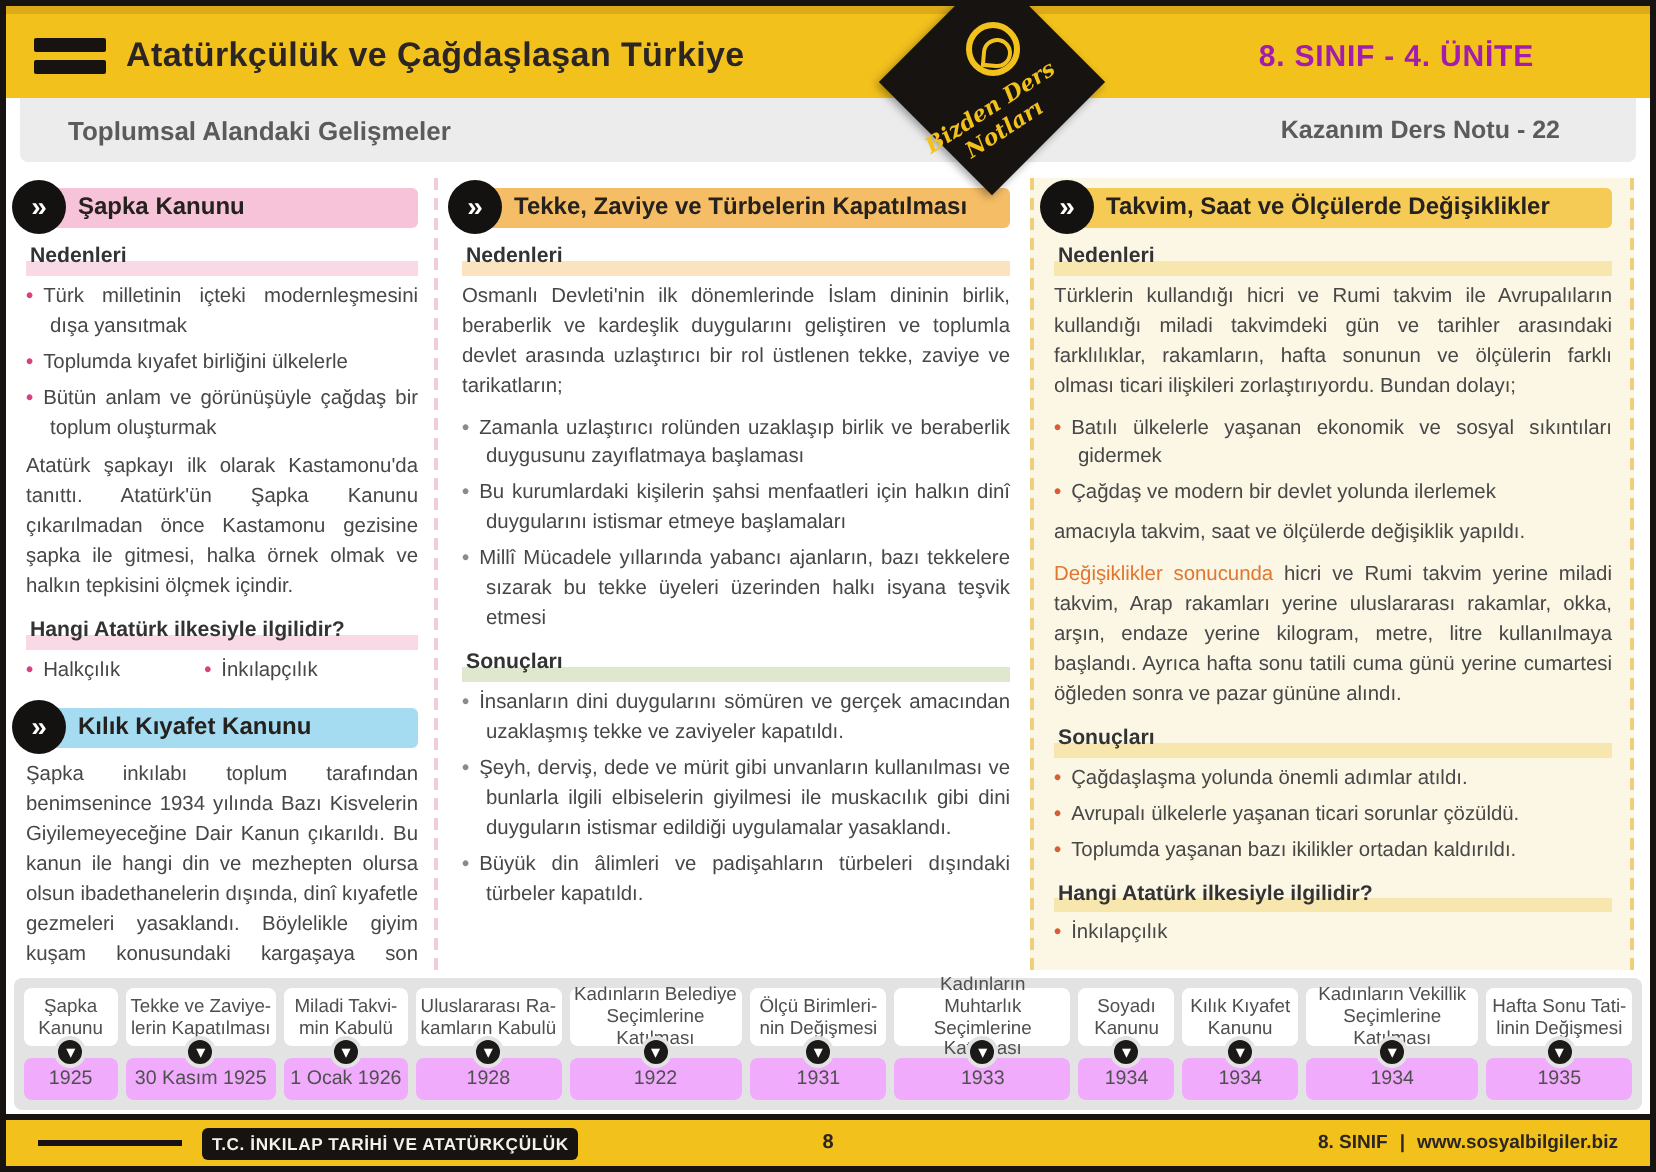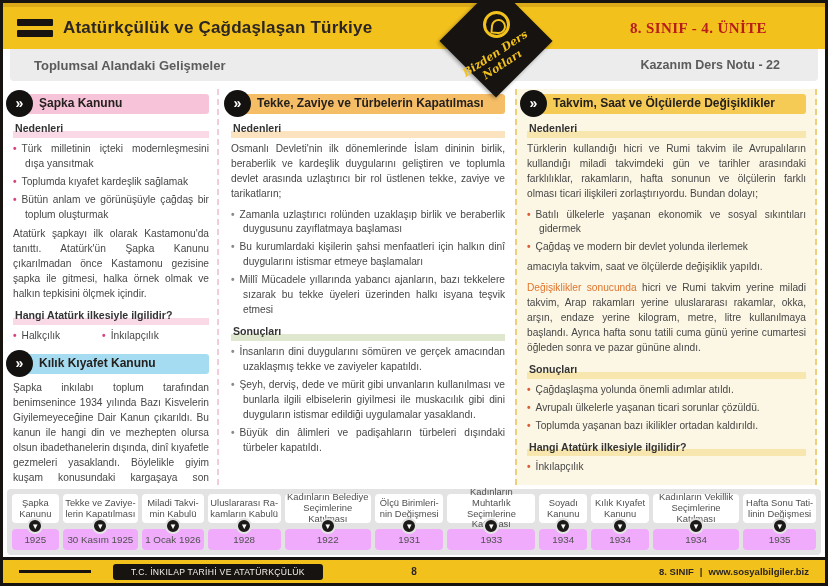--- a/index.html
+++ b/index.html
@@ -15,21 +15,21 @@
   
   .topbar{
     height:46px; background:#F2C11C; border-top:4px solid #DCA918;
     display:flex; align-items:center; justify-content:space-between;
     padding:0 20px 0 14px; flex:0 0 auto;
   }
   .topbar-left{ display:flex; align-items:center; gap:10px; }
   .menu-icon{ display:flex; flex-direction:column; gap:4px; }
   .menu-icon i{ display:block; width:36px; height:7px; background:#171310; border-radius:1px; }
   .page-title{ font-size:17px; font-weight:bold; color:#2B2523; letter-spacing:.2px; }
-  .unit-label{ font-size:15px; font-weight:bold; color:#b91c1c; margin-right:38px; letter-spacing:.4px;font-family:Liberation Serif, serif; }
+  .unit-label{ font-size:15px; font-weight:bold; color:#a21caf; margin-right:38px; letter-spacing:.4px; }
 
   
   .subbar{
     height:32px; background:#ECECEC; margin:0 7px; border-radius:0 0 4px 4px;
     display:flex; align-items:center; justify-content:space-between;
     padding:0 24px; flex:0 0 auto;
   }
   .subtopic{ font-size:13px; font-weight:bold; color:#5B5B5B; }
   .note-label{ font-size:12.5px; font-weight:bold; color:#5B5B5B; margin-right:14px; }
 
@@ -81,21 +81,21 @@
   
   .timeline{ flex:0 0 66px; background:#E3E3E3; margin:2px 4px; border-radius:4px; display:flex; gap:4px; padding:5px 5px; }
   .tl-item{ display:flex; flex-direction:column; align-items:center; min-width:0; }
   .tl-title{ background:#fff; border-radius:4px; width:100%; height:29px; display:flex; align-items:center; justify-content:center; text-align:center; font-size:9.4px; line-height:1.15; color:#4F4F4F; padding:1px 2px; }
   .tl-dot{ width:16px; height:16px; border-radius:50%; background:#1C1A18; color:#fff; display:flex; align-items:center; justify-content:center; font-size:9px; line-height:1; margin:-5px 0; z-index:2; border:2px solid #E3E3E3; }
   .tl-year{ background:#f0abfc; border-radius:4px; width:100%; flex:1; display:flex; align-items:center; justify-content:center; font-size:9.8px; color:#4F4F4F; white-space:nowrap; overflow:hidden; }
 
   
   .footer{ flex:0 0 26px; background:#F2C11C; border-top:3px solid #171310; display:flex; align-items:center; position:relative; padding:0 16px; }
   .footer-rule{ width:72px; height:3px; background:#171310; margin-right:10px; }
-  .footer-pill{ background:#171310; color:#F5F0EA; font-size:8.6px; font-weight:normal; letter-spacing:.3px; padding:3px 18px; border-radius:3px;margin-left:12px; }
+  .footer-pill{ background:#171310; color:#F5F0EA; font-size:8.6px; font-weight:bold; letter-spacing:.3px; padding:3px 5px; border-radius:3px; }
   .footer-page{ position:absolute; left:50%; transform:translateX(-50%); font-size:10px; font-weight:bold; color:#2B2523; }
   .footer-right{ margin-left:auto; font-size:9.5px; font-weight:bold; color:#2B2523; display:flex; gap:6px; align-items:center; }
 </style>
 </head>
 <body>
 
 <div class="page">
 
   <header class="topbar">
     <div class="topbar-left">
@@ -125,21 +125,21 @@
   <main class="main">
 
     <section class="col col-1">
       <div class="sec-header hdr-pink">
         <span class="chev">»</span>
         <span>Şapka Kanunu</span>
       </div>
       <span class="label lab-pink">Nedenleri</span>
       <ul>
         <li>Türk milletinin içteki modernleşmesini dışa yansıtmak</li>
-        <li>Toplumda kıyafet kardeşlik sağlamak</li>
+        <li>Toplumda kıyafet birliğini ülkelerle</li>
         <li>Bütün anlam ve görünüşüyle çağdaş bir toplum oluşturmak</li>
       </ul>
       <p>Atatürk şapkayı ilk olarak Kastamonu'da tanıttı. Atatürk'ün Şapka Kanunu çıkarılmadan önce Kastamonu gezisine şapka ile gitmesi, halka örnek olmak ve halkın tepkisini ölçmek içindir.</p>
       <span class="label lab-pink">Hangi Atatürk ilkesiyle ilgilidir?</span>
       <div class="answers">
         <span class="ans">Halkçılık</span>
         <span class="ans">İnkılapçılık</span>
       </div>
       <div class="sec-header hdr-cyan">
         <span class="chev">»</span>

